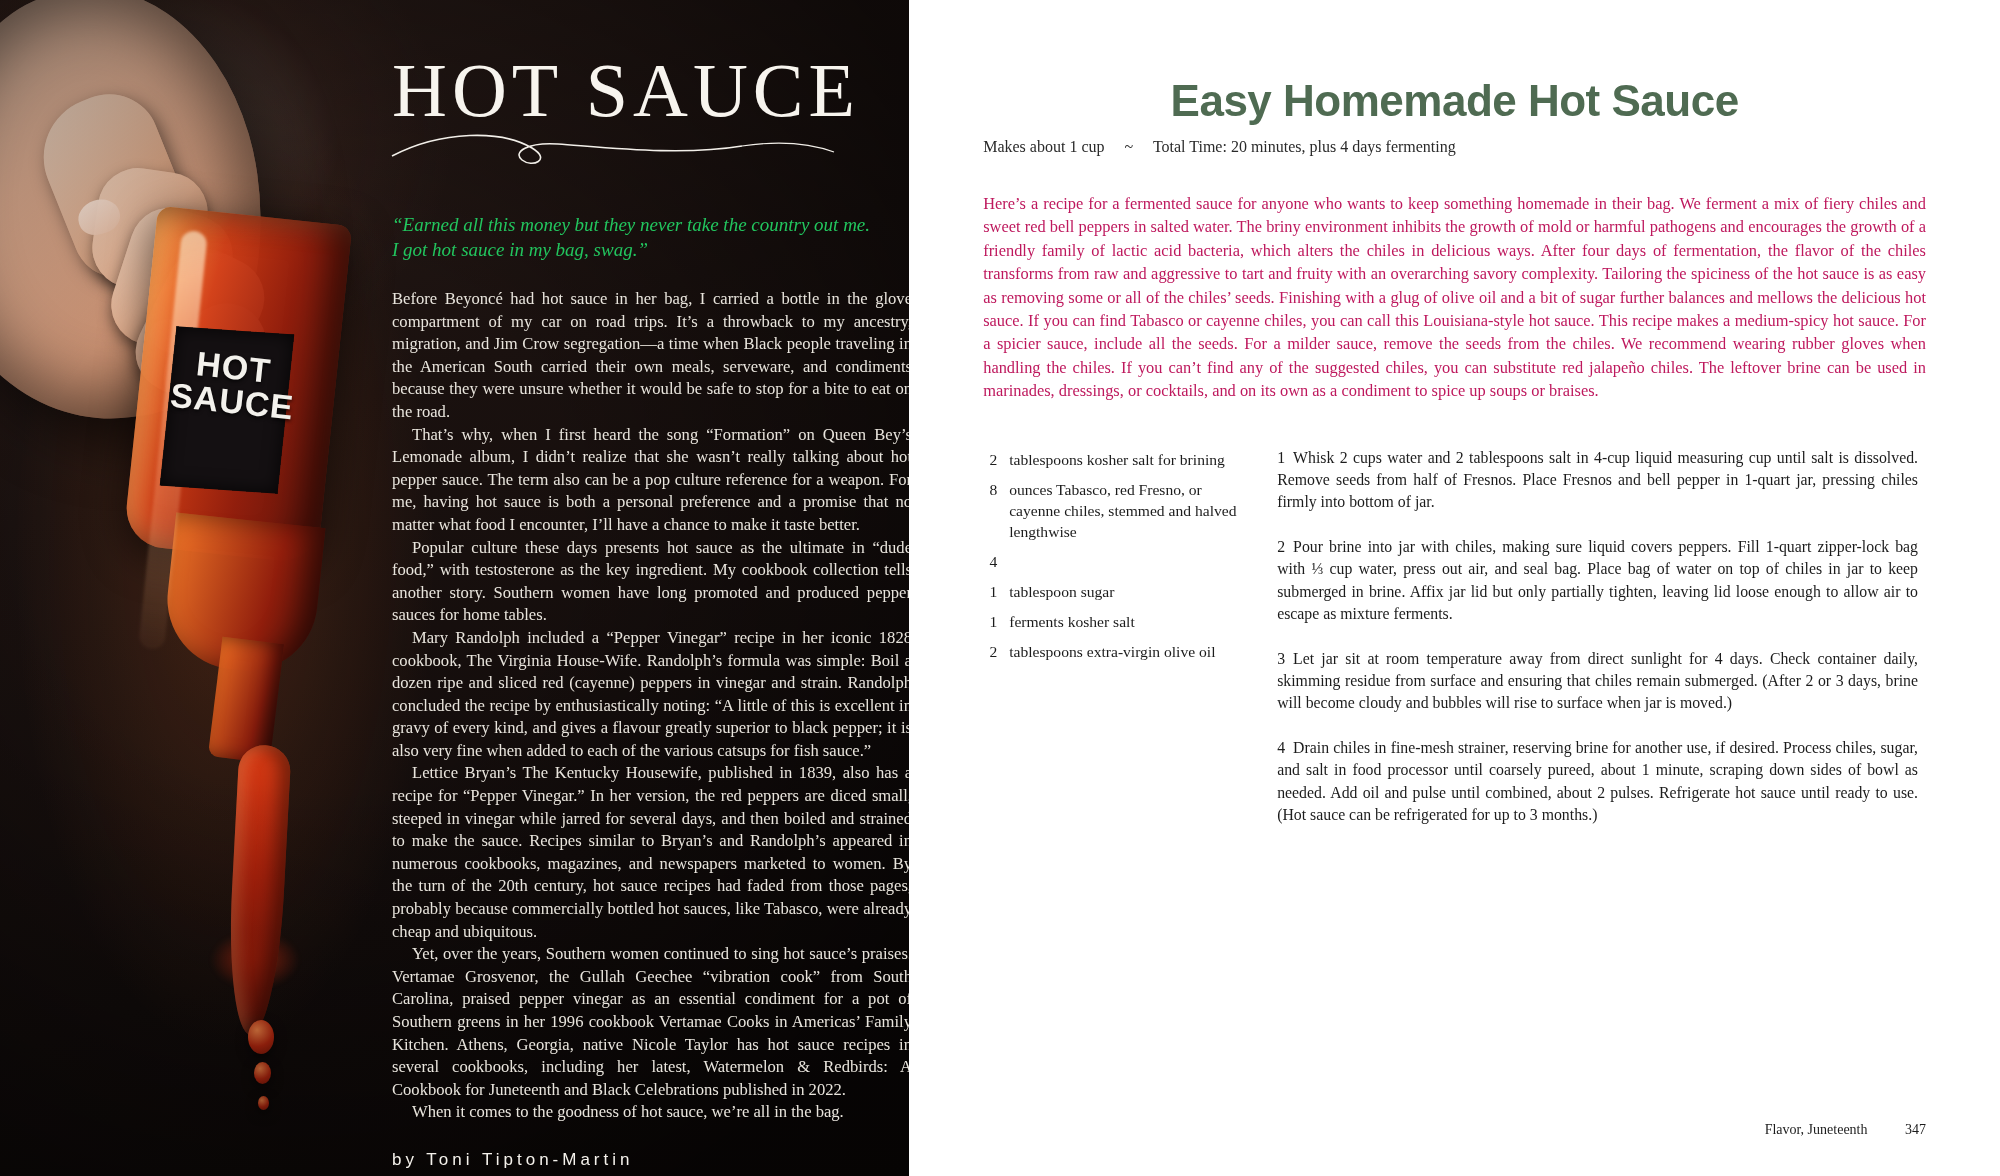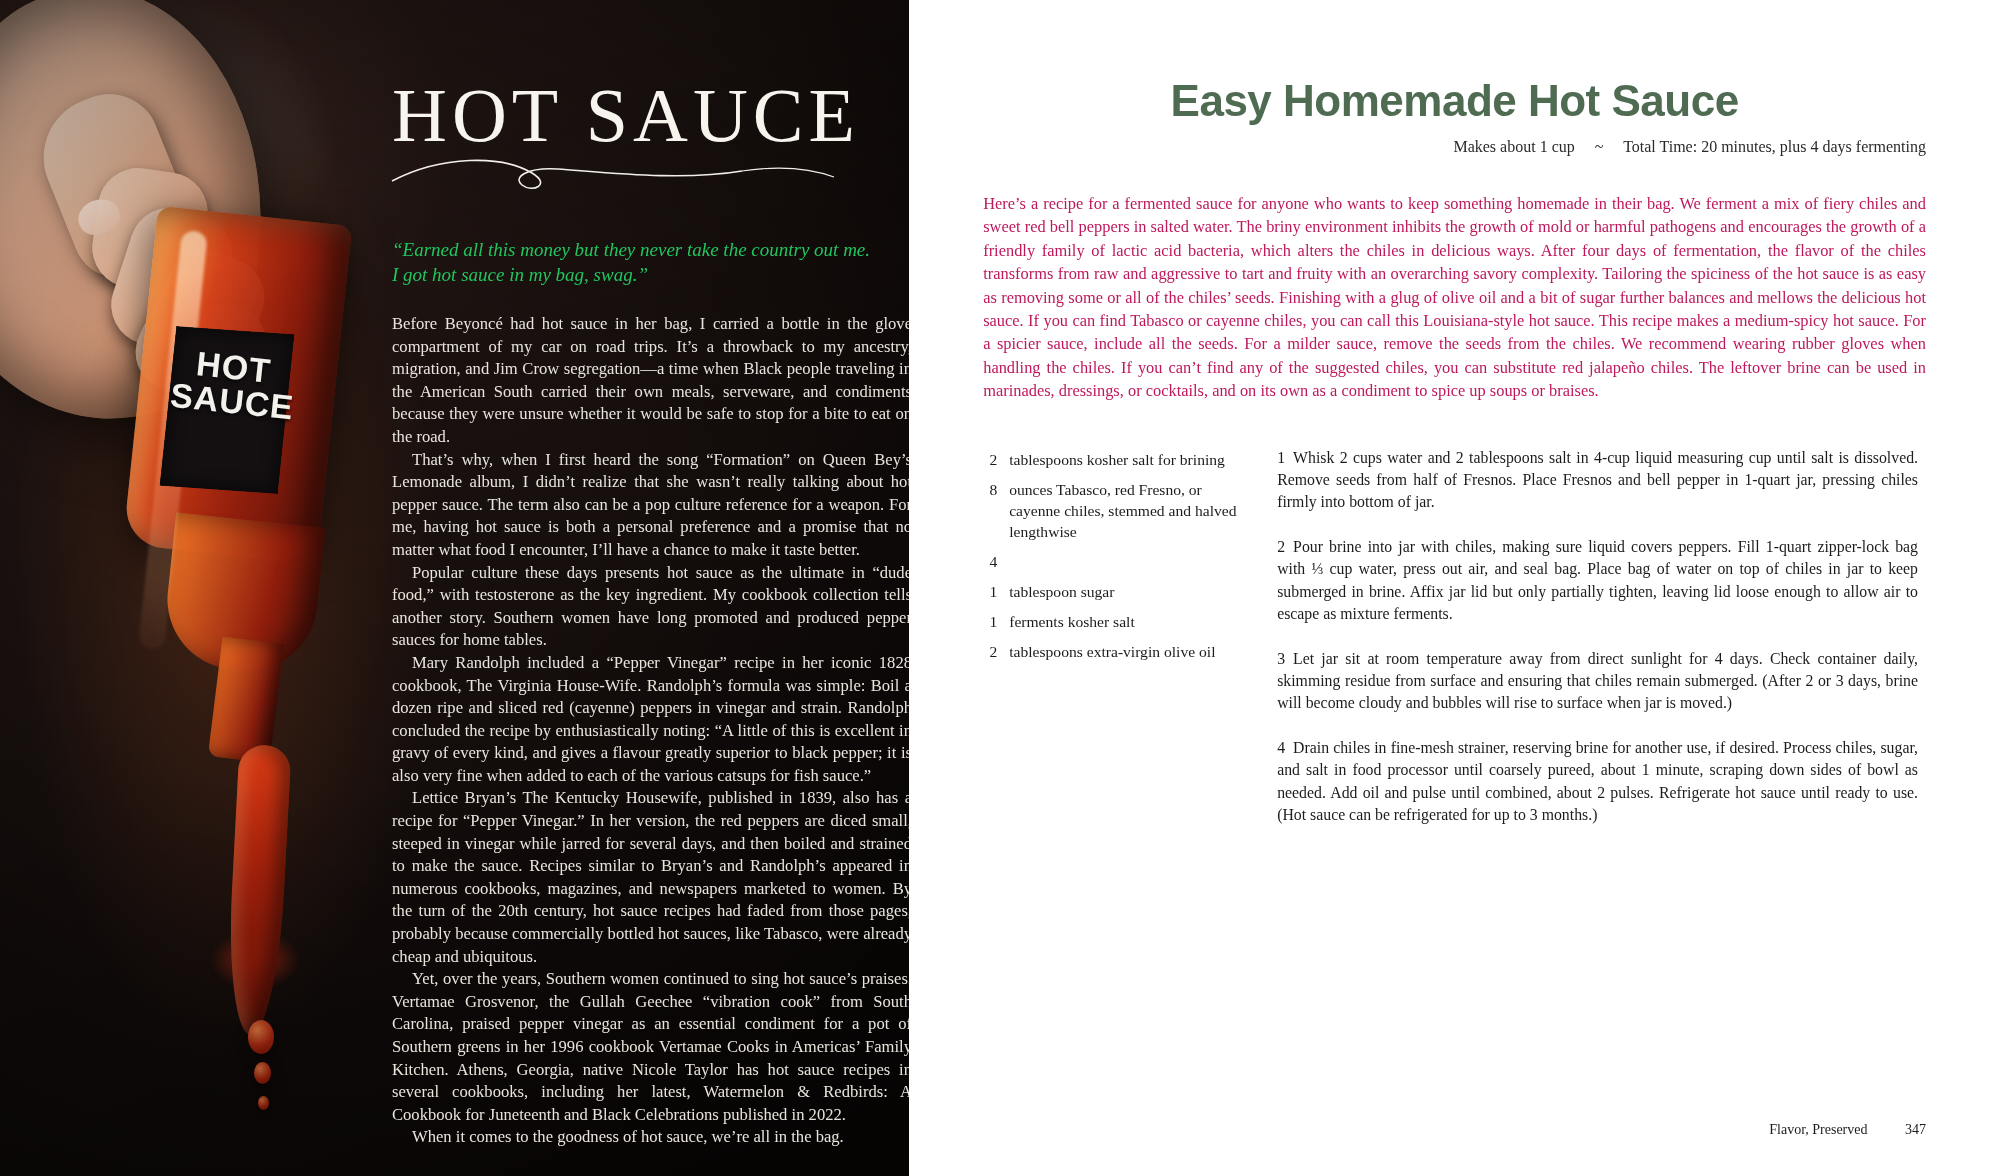--- a/index.html
+++ b/index.html
@@ -156,21 +156,21 @@
     position: absolute; inset: 0;
     background: radial-gradient(ellipse 760px 760px at 300px 520px, rgba(0,0,0,0) 35%, rgba(0,0,0,.55) 100%);
     pointer-events: none;
   }
 
   
   .left-text {
     position: absolute;
     left: 392px; top: 0;
     width: 520px; height: 1176px;
-    padding-top: 77px;
+    padding-top: 52px;
     color: #f2efe9;
   }
   .title-script {
     font-family: "Liberation Serif", serif;
     font-size: 76px;
     letter-spacing: 5px;
     color: #f7f4ee;
     line-height: 1;
     margin: 0 0 4px 0;
     white-space: nowrap;
@@ -213,21 +213,21 @@
   .recipe-title {
     font-family: "Liberation Sans", sans-serif;
     font-size: 44px;
     font-weight: 700;
     color: #4f6b52;
     text-align: center;
     margin: 20px 0 12px 0;
     letter-spacing: -0.5px;
   }
   .recipe-meta {
-    text-align: right;
+    text-align: left;
     font-size: 16px;
     color: #2a2a2a;
     margin-bottom: 36px;
   }
   .recipe-meta .sep { padding: 0 16px; }
   .headnote {
     font-size: 16.4px;
     line-height: 23.4px;
     text-align: justify;
     color: #be185d;
@@ -381,18 +381,18 @@
         <p class="step">
           <span class="num">3</span><span>Let jar sit at room temperature away from direct sunlight for 4 days. Check container daily, skimming residue from surface and ensuring that chiles remain submerged. (After 2 or 3 days, brine will become cloudy and bubbles will rise to surface when jar is moved.)</span>
         </p>
         <p class="step">
           <span class="num">4</span><span>Drain chiles in fine-mesh strainer, reserving brine for another use, if desired. Process chiles, sugar, and salt in food processor until coarsely pureed, about 1 minute, scraping down sides of bowl as needed. Add oil and pulse until combined, about 2 pulses. Refrigerate hot sauce until ready to use. (Hot sauce can be refrigerated for up to 3 months.)</span>
         </p>
       </div>
     </div>
 
     <div class="footer">
-      <span>Flavor, Preserved</span>
+      <span>Flavor, Juneteenth</span>
       <span class="pg">347</span>
     </div>
   </div>
 
 </div>
 
 </body></html>

